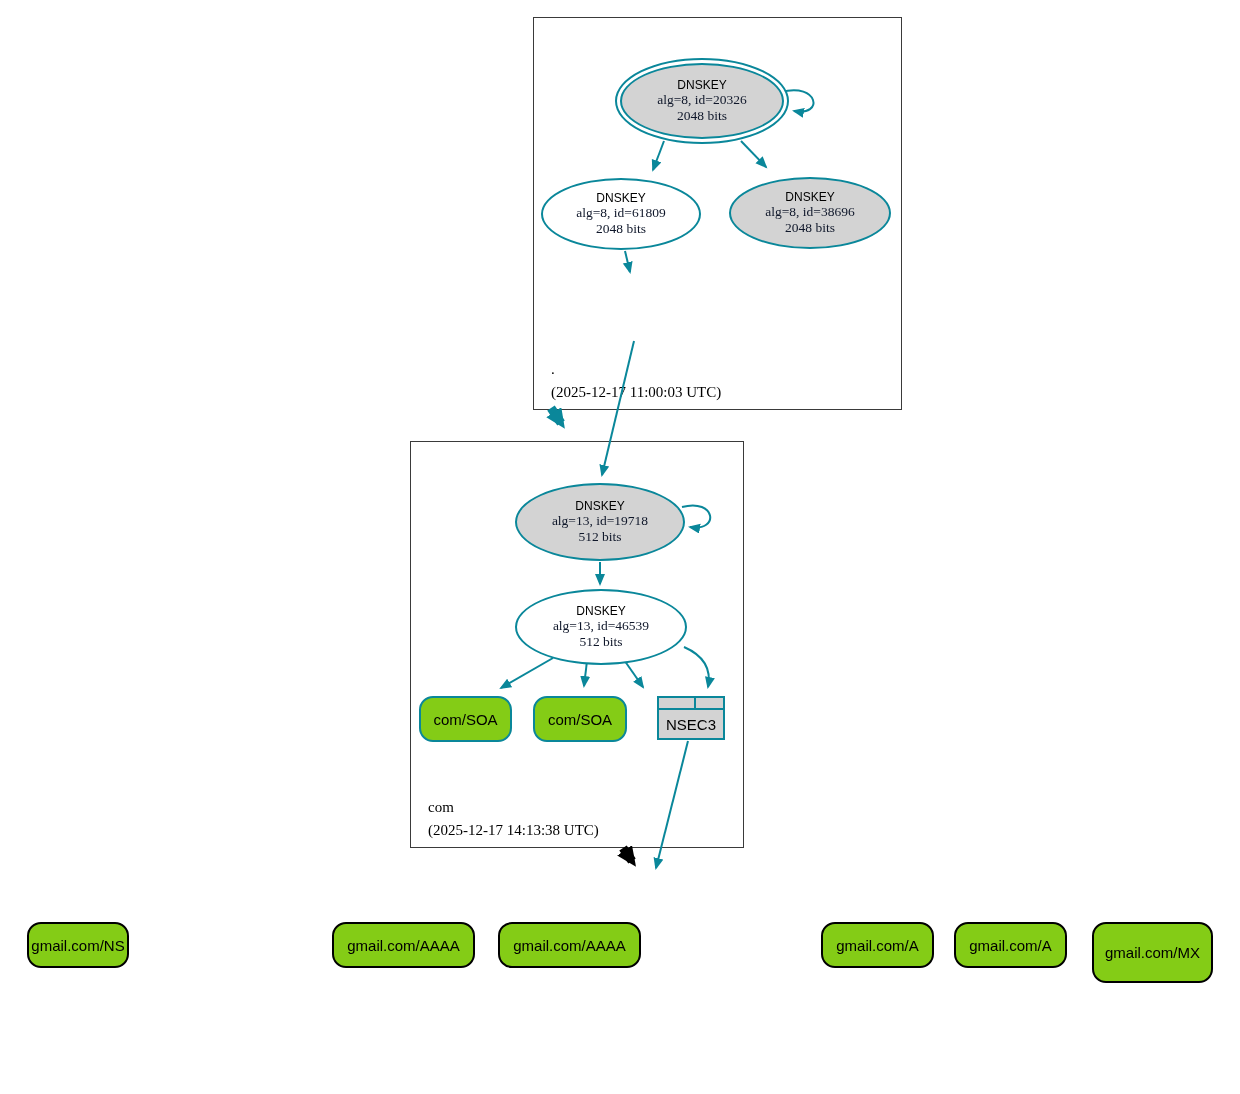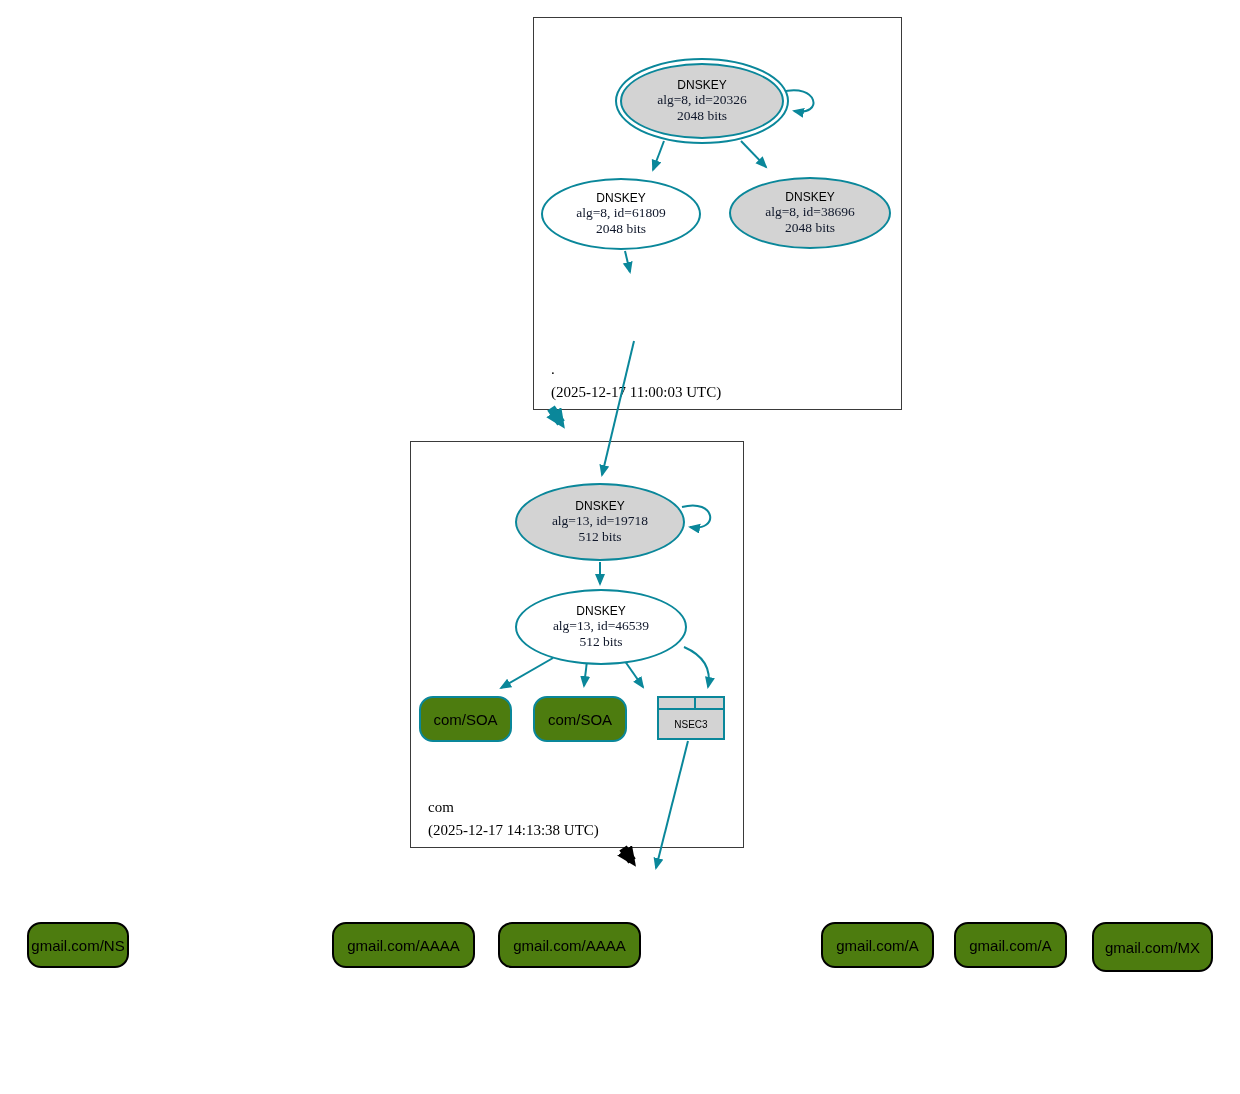--- a/index.html
+++ b/index.html
@@ -52,42 +52,42 @@
   .node-title{
     font-family:Liberation Sans, sans-serif;
     font-size:12px;line-height:1.1;color:#000;
   }
   .node-detail{
     font-family:"Liberation Serif",serif;
     font-size:13.5px;line-height:1.15;color:#0f172a;
   }
   .rrbox{
     border:2px solid #0a879a;border-radius:14px;
-    background:#4d7c0f;
+    background:#84cc16;
     display:flex;align-items:center;justify-content:center;
     font-family:"Liberation Sans",sans-serif;
     font-size:15px;color:#000;
   }
   .rrbox.insecure{border-color:#000000;}
   
   .nsec3{
     border:2.6px solid #0a879a;
     background:#d3d3d3;
     display:flex;flex-direction:column;
   }
   .nsec3-header{
     display:flex;height:10px;
     border-bottom:2.6px solid #0a879a;
   }
   .nsec3-cell1{width:55%;border-right:2.6px solid #0a879a;}
   .nsec3-cell2{flex:1;}
   .nsec3-body{
     flex:1;display:flex;align-items:center;justify-content:center;
     font-family:"Liberation Sans",sans-serif;
-    font-size:10px;color:#000;
+    font-size:15px;color:#000;
   }
 </style>
 </head>
 <body>
 
 <div class="canvas">
 
   <div class="zone" style="left:533px;top:17px;width:367px;height:391px;">
     <div class="zone-label zone-name">.</div>
     <div class="zone-label zone-ts">(2025-12-17 11:00:03 UTC)</div>
@@ -191,17 +191,17 @@
   </div>
   <div class="node rrbox insecure" style="left:498px;top:922px;width:143px;height:46px;">
     <span>gmail.com/AAAA</span>
   </div>
   <div class="node rrbox insecure" style="left:821px;top:922px;width:113px;height:46px;">
     <span>gmail.com/A</span>
   </div>
   <div class="node rrbox insecure" style="left:954px;top:922px;width:113px;height:46px;">
     <span>gmail.com/A</span>
   </div>
-  <div class="node rrbox insecure" style="left:1092px;top:922px;width:121px;height:50px;">
+  <div class="node rrbox insecure" style="left:1092px;top:922px;width:121px;height:61px;">
     <span>gmail.com/MX</span>
   </div>
 
 </div>
 
 </body></html>

